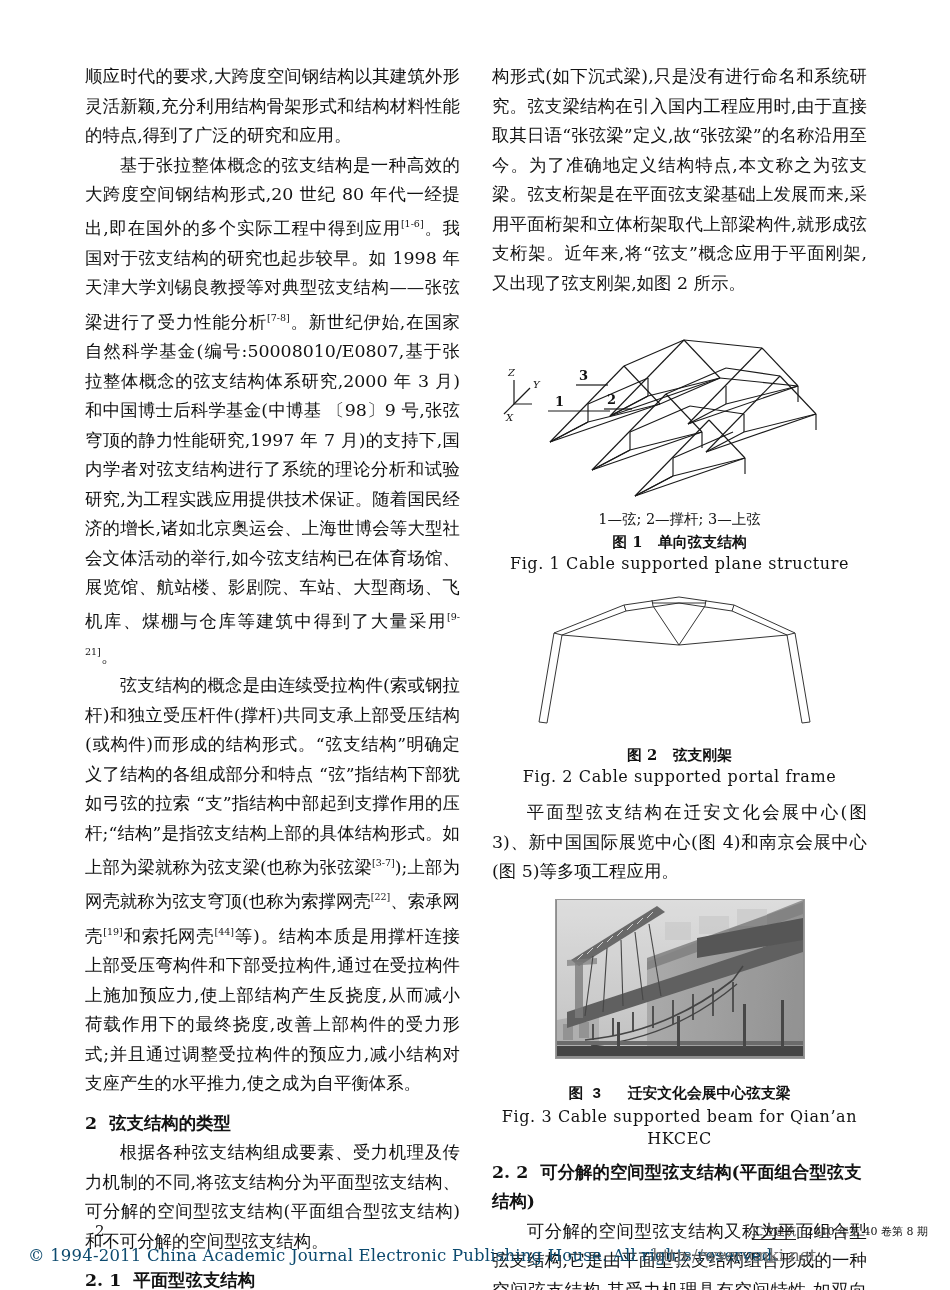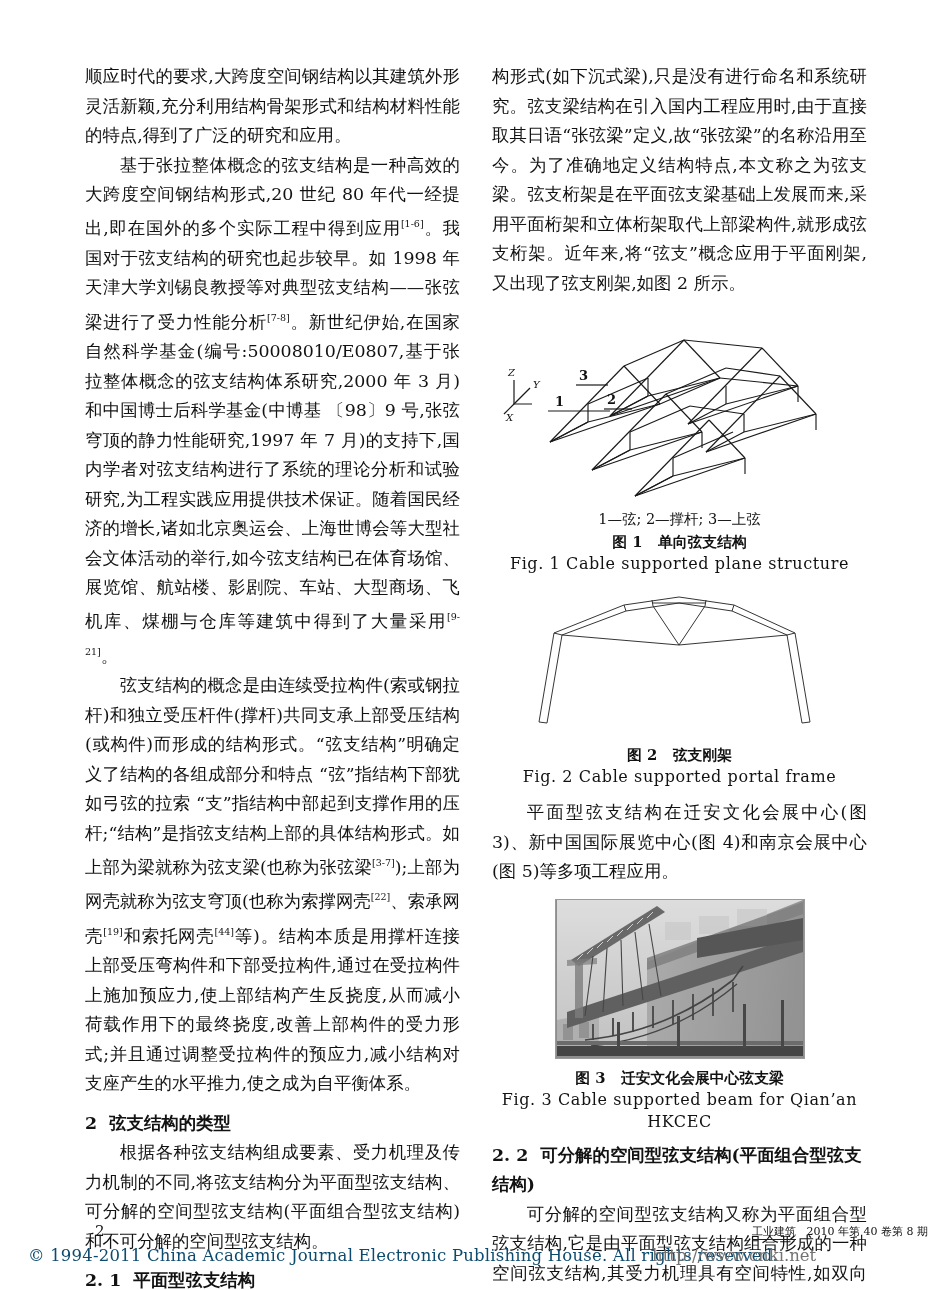--- a/index.html
+++ b/index.html
@@ -326,21 +326,21 @@
             <rect x="60" y="122" width="3" height="26"></rect>
             <rect x="120" y="116" width="3" height="32"></rect>
             <rect x="186" y="104" width="3" height="44"></rect>
             <rect x="224" y="100" width="3" height="48"></rect>
           </g>
 
           <rect x="0" y="0" width="246" height="156" fill="#ffffff" opacity="0.12"></rect>
         </svg>
       </div>
 
-      <div class="fig-cap-cn" style="margin-top:7px;">
+      <div class="fig-cap-cn" style="margin-top:24px;font-family:Liberation Mono, monospace;">
         <span>图 3</span>&nbsp;&nbsp;&nbsp;<span>迁安文化会展中心弦支梁</span>
       </div>
       <div class="fig-cap-en">Fig. 3    Cable supported beam for Qian’an HKCEC</div>
     </div>
 
     <h2 class="sec" style="margin-top:8px;">
       <span class="num">2. 2</span><span class="ttl">可分解的空间型弦支结构(平面组合型弦支结构)</span>
     </h2>
 
     <p class="body indent">

